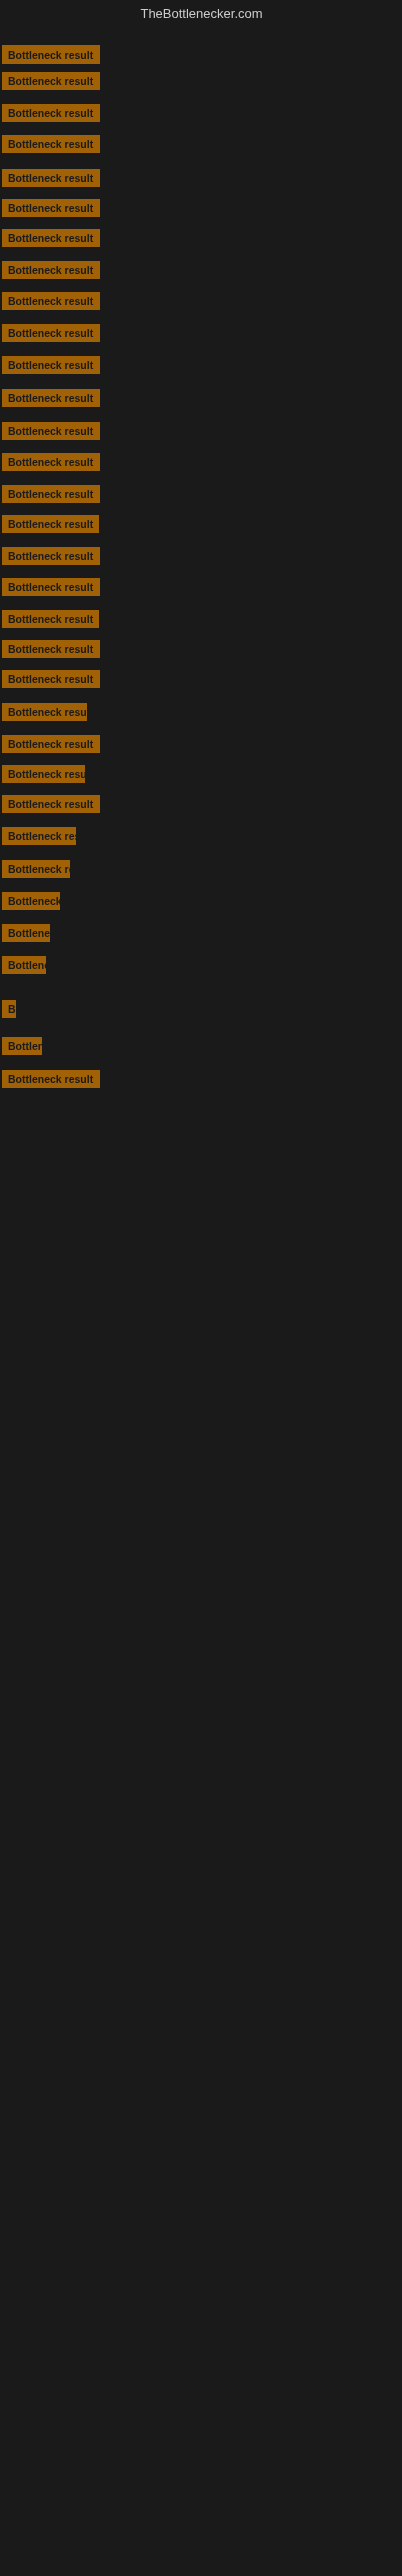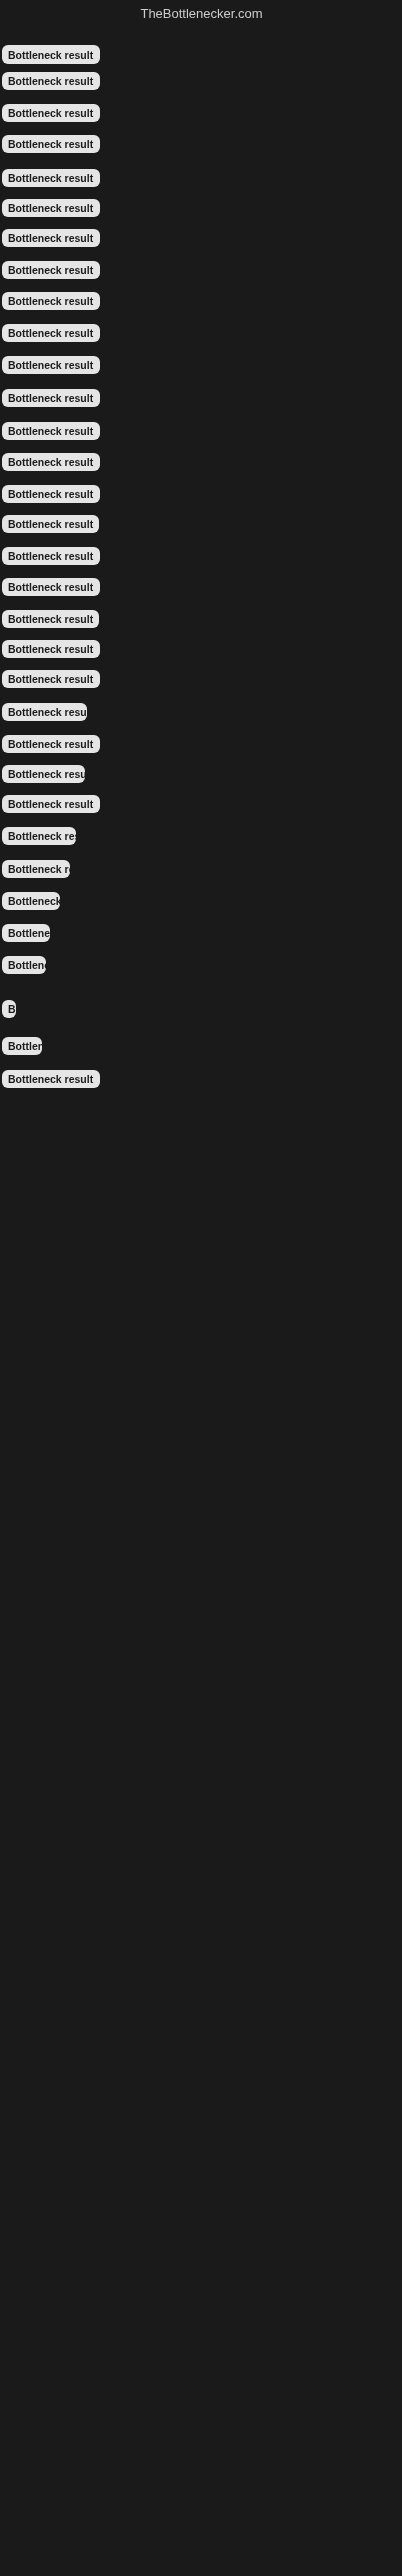--- a/index.html
+++ b/index.html
@@ -19,29 +19,28 @@
       color: #cccccc;
       font-size: 13px;
       padding: 6.4px 0;
       font-weight: normal;
     }
     .bottleneck-item {
       position: absolute;
       left: 1.6px;
     }
     .bottleneck-badge {
-      background-color: #e5e5e5;
+      background-color: #a16207;
       color: #1a1a1a;
       font-size: 10.5px;
       font-weight: bold;
       padding: 3.2px 6.4px;
       display: inline-block;
       white-space: nowrap;
       overflow: hidden;
-      border-radius: 6px;
     }
   </style>
 </head>
 <body>
 
 <div class="site-title">TheBottlenecker.com</div>
 
 <div id="items-container" style="position:relative; width:403px; height:2576px;">
 <div class="bottleneck-item" style="top: 17.7px;"><span class="bottleneck-badge" style="max-width: 113px;">Bottleneck result</span></div>
     <div class="bottleneck-item" style="top: 44px;"><span class="bottleneck-badge" style="max-width: 113px;">Bottleneck result</span></div>

